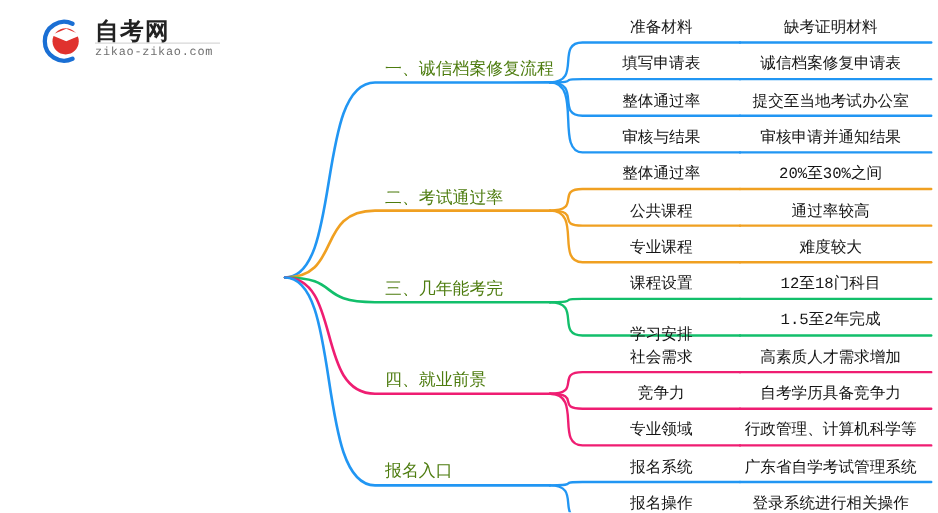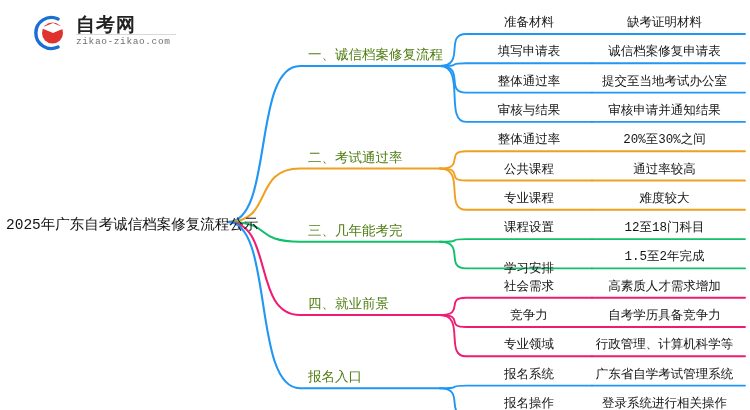--- a/index.html
+++ b/index.html
@@ -97,21 +97,20 @@
       <path d="M 592 327 L 745 327" fill="none" stroke="#ef1d72" stroke-width="1.9" stroke-linecap="round" stroke-linejoin="round"></path>
       <path d="M 440 315 C 466 315, 444 356.3, 466 356.3 L 592 356.3" fill="none" stroke="#ef1d72" stroke-width="1.9" stroke-linecap="round" stroke-linejoin="round"></path>
       <path d="M 592 356.3 L 745 356.3" fill="none" stroke="#ef1d72" stroke-width="1.9" stroke-linecap="round" stroke-linejoin="round"></path>
       <path d="M 228 222 C 274 222, 252 388.25, 300 388.25 L 440 388.25" fill="none" stroke="#2196f3" stroke-width="2.1" stroke-linecap="round" stroke-linejoin="round"></path>
       <path d="M 440 388.25 C 466 388.25, 444 385.6, 466 385.6 L 592 385.6" fill="none" stroke="#2196f3" stroke-width="1.9" stroke-linecap="round" stroke-linejoin="round"></path>
       <path d="M 592 385.6 L 745 385.6" fill="none" stroke="#2196f3" stroke-width="1.9" stroke-linecap="round" stroke-linejoin="round"></path>
       <path d="M 440 388.25 C 466 388.25, 444 414.90000000000003, 466 414.90000000000003 L 592 414.90000000000003" fill="none" stroke="#2196f3" stroke-width="1.9" stroke-linecap="round" stroke-linejoin="round"></path>
       <path d="M 592 414.90000000000003 L 745 414.90000000000003" fill="none" stroke="#2196f3" stroke-width="1.9" stroke-linecap="round" stroke-linejoin="round"></path>
     </svg>
 
-  <div class="txt" id="rootTitle">2025年广东自考诚信档案修复流程公示</div>
 
   <div id="labels">
       <div class="txt l1" style="left: 308px; top: 54.95px;">一、诚信档案修复流程</div>
       <div class="txt l2" style="left: 529px; top: 22px;">准备材料</div>
       <div class="txt l3" style="left: 664.5px; top: 22px;">缺考证明材料</div>
       <div class="txt l2" style="left: 529px; top: 51.3px;">填写申请表</div>
       <div class="txt l3" style="left: 664.5px; top: 51.3px;">诚信档案修复申请表</div>
       <div class="txt l2" style="left: 529px; top: 80.6px;">整体通过率</div>
       <div class="txt l3" style="left: 664.5px; top: 80.6px;">提交至当地考试办公室</div>
       <div class="txt l2" style="left: 529px; top: 109.9px;">审核与结果</div>

